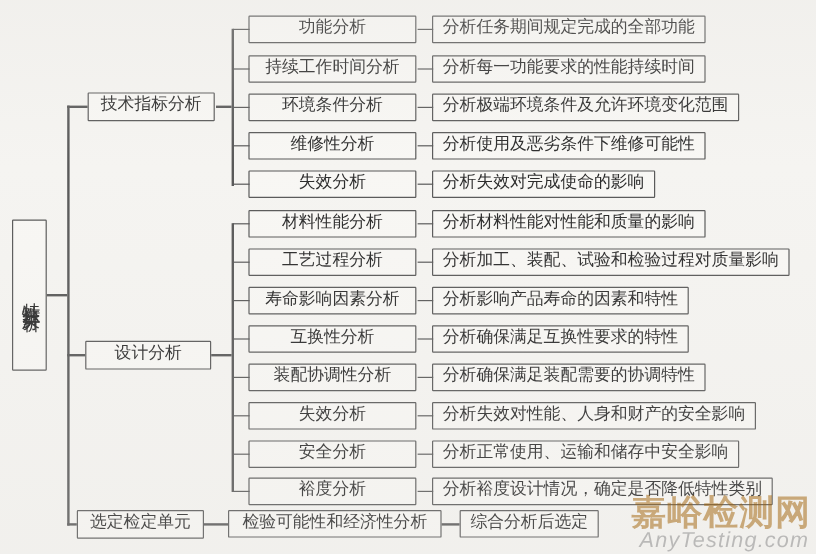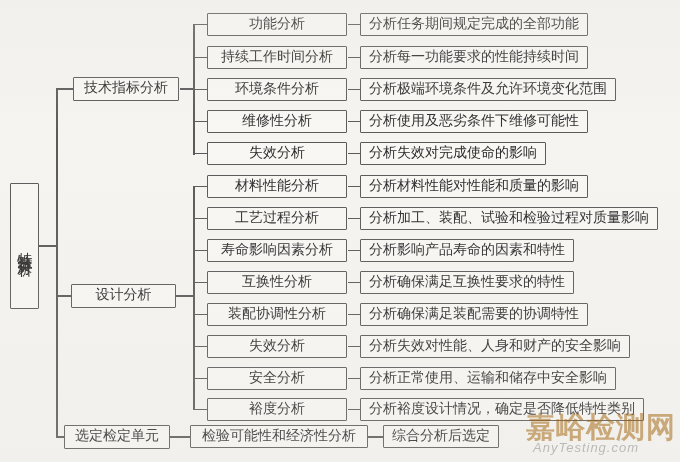--- a/index.html
+++ b/index.html
@@ -17,21 +17,21 @@
   .desc{white-space:nowrap;padding:0 8px;}
   .root{position:absolute;left:10px;top:183px;width:29px;height:126px;box-sizing:border-box;
         border:1.5px solid #595959;border-radius:1px;background:rgba(250,249,246,.6);
         writing-mode:vertical-rl;text-orientation:upright;font-size:15px;letter-spacing:2px;
         display:flex;align-items:center;justify-content:center;}
   .hline,.vline{position:absolute;background:#595959;}
   .hline{height:1.6px;}
   .vline{width:1.6px;}
   .wm-cn{position:absolute;left:526px;top:408px;font-size:29px;font-weight:bold;letter-spacing:1px;
          color:#a16207;opacity:.5;font-family:"Liberation Sans",sans-serif;z-index:5;}
-  .wm-en{position:absolute;left:533px;top:440px;font-size:13px;font-style:italic;letter-spacing:1px;
+  .wm-en{position:absolute;left:533px;top:440px;font-size:18px;font-style:italic;letter-spacing:1px;
          color:#969696;opacity:.6;font-family:"Liberation Sans",sans-serif;z-index:5;}
 </style>
 </head>
 <body>
 
 <div id="stage">
 
   <div class="root">特性分类分析</div>
 
   <div class="box lvl2" style="left:73px;top:77px;width:106px">技术指标分析</div>

